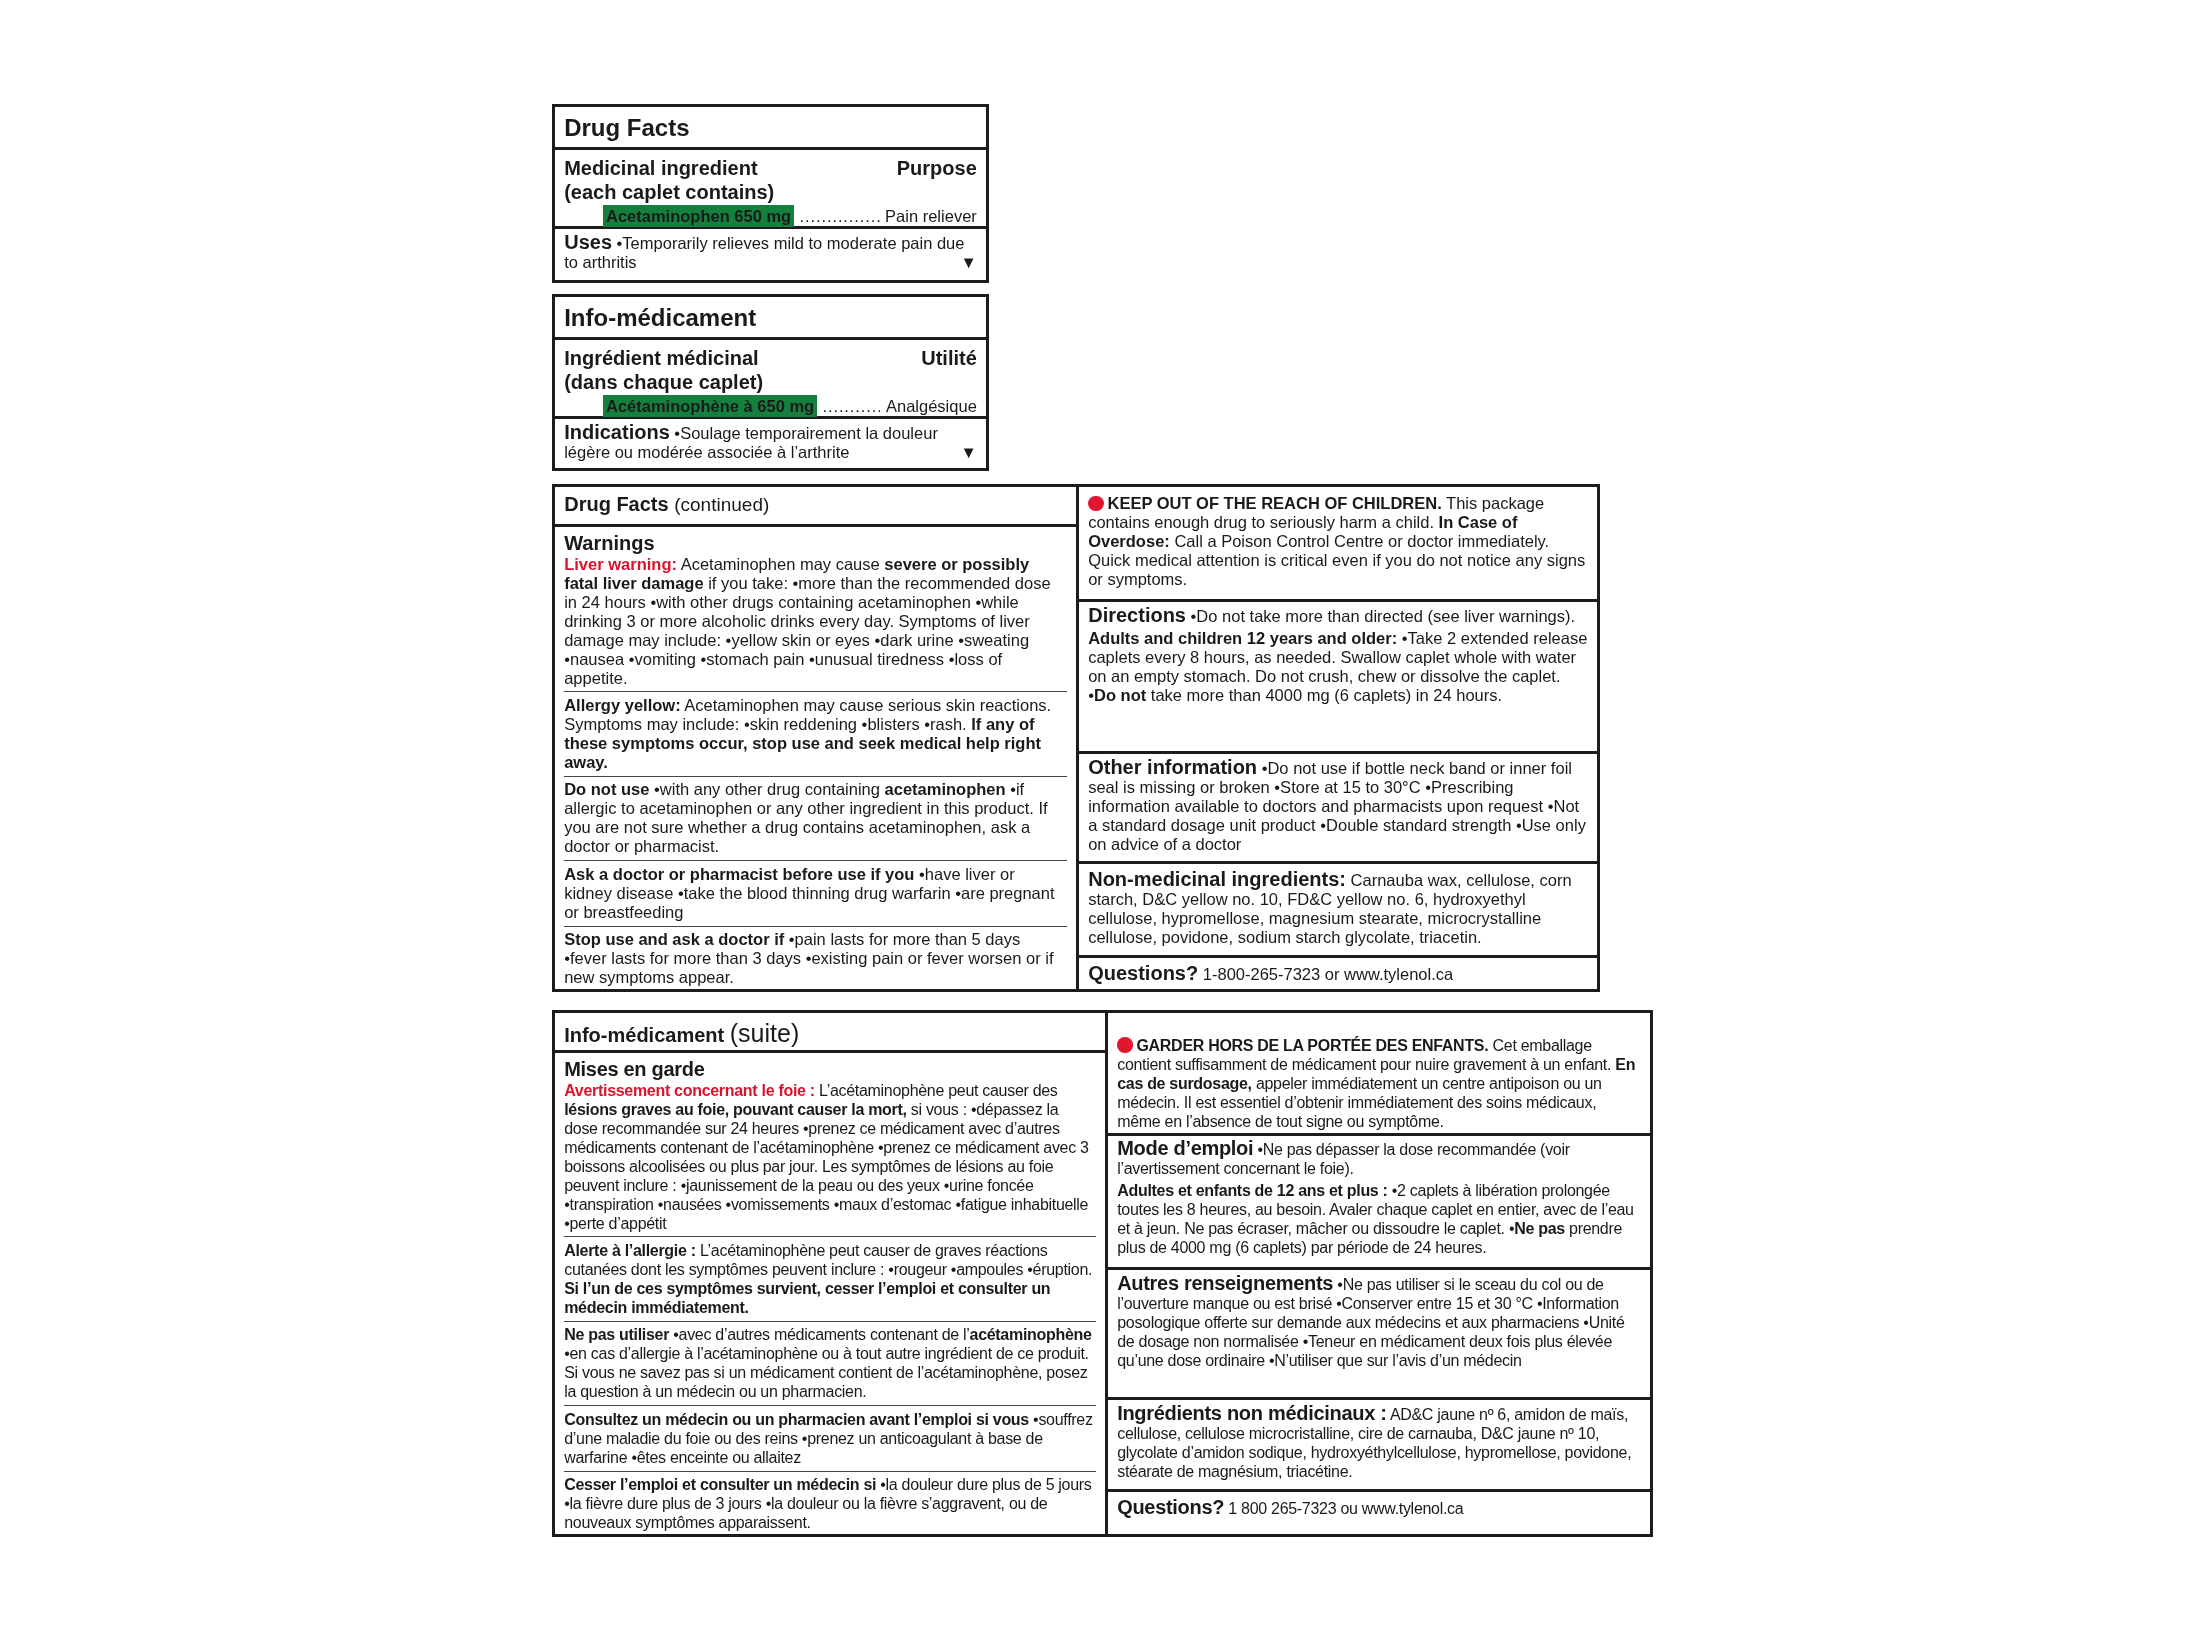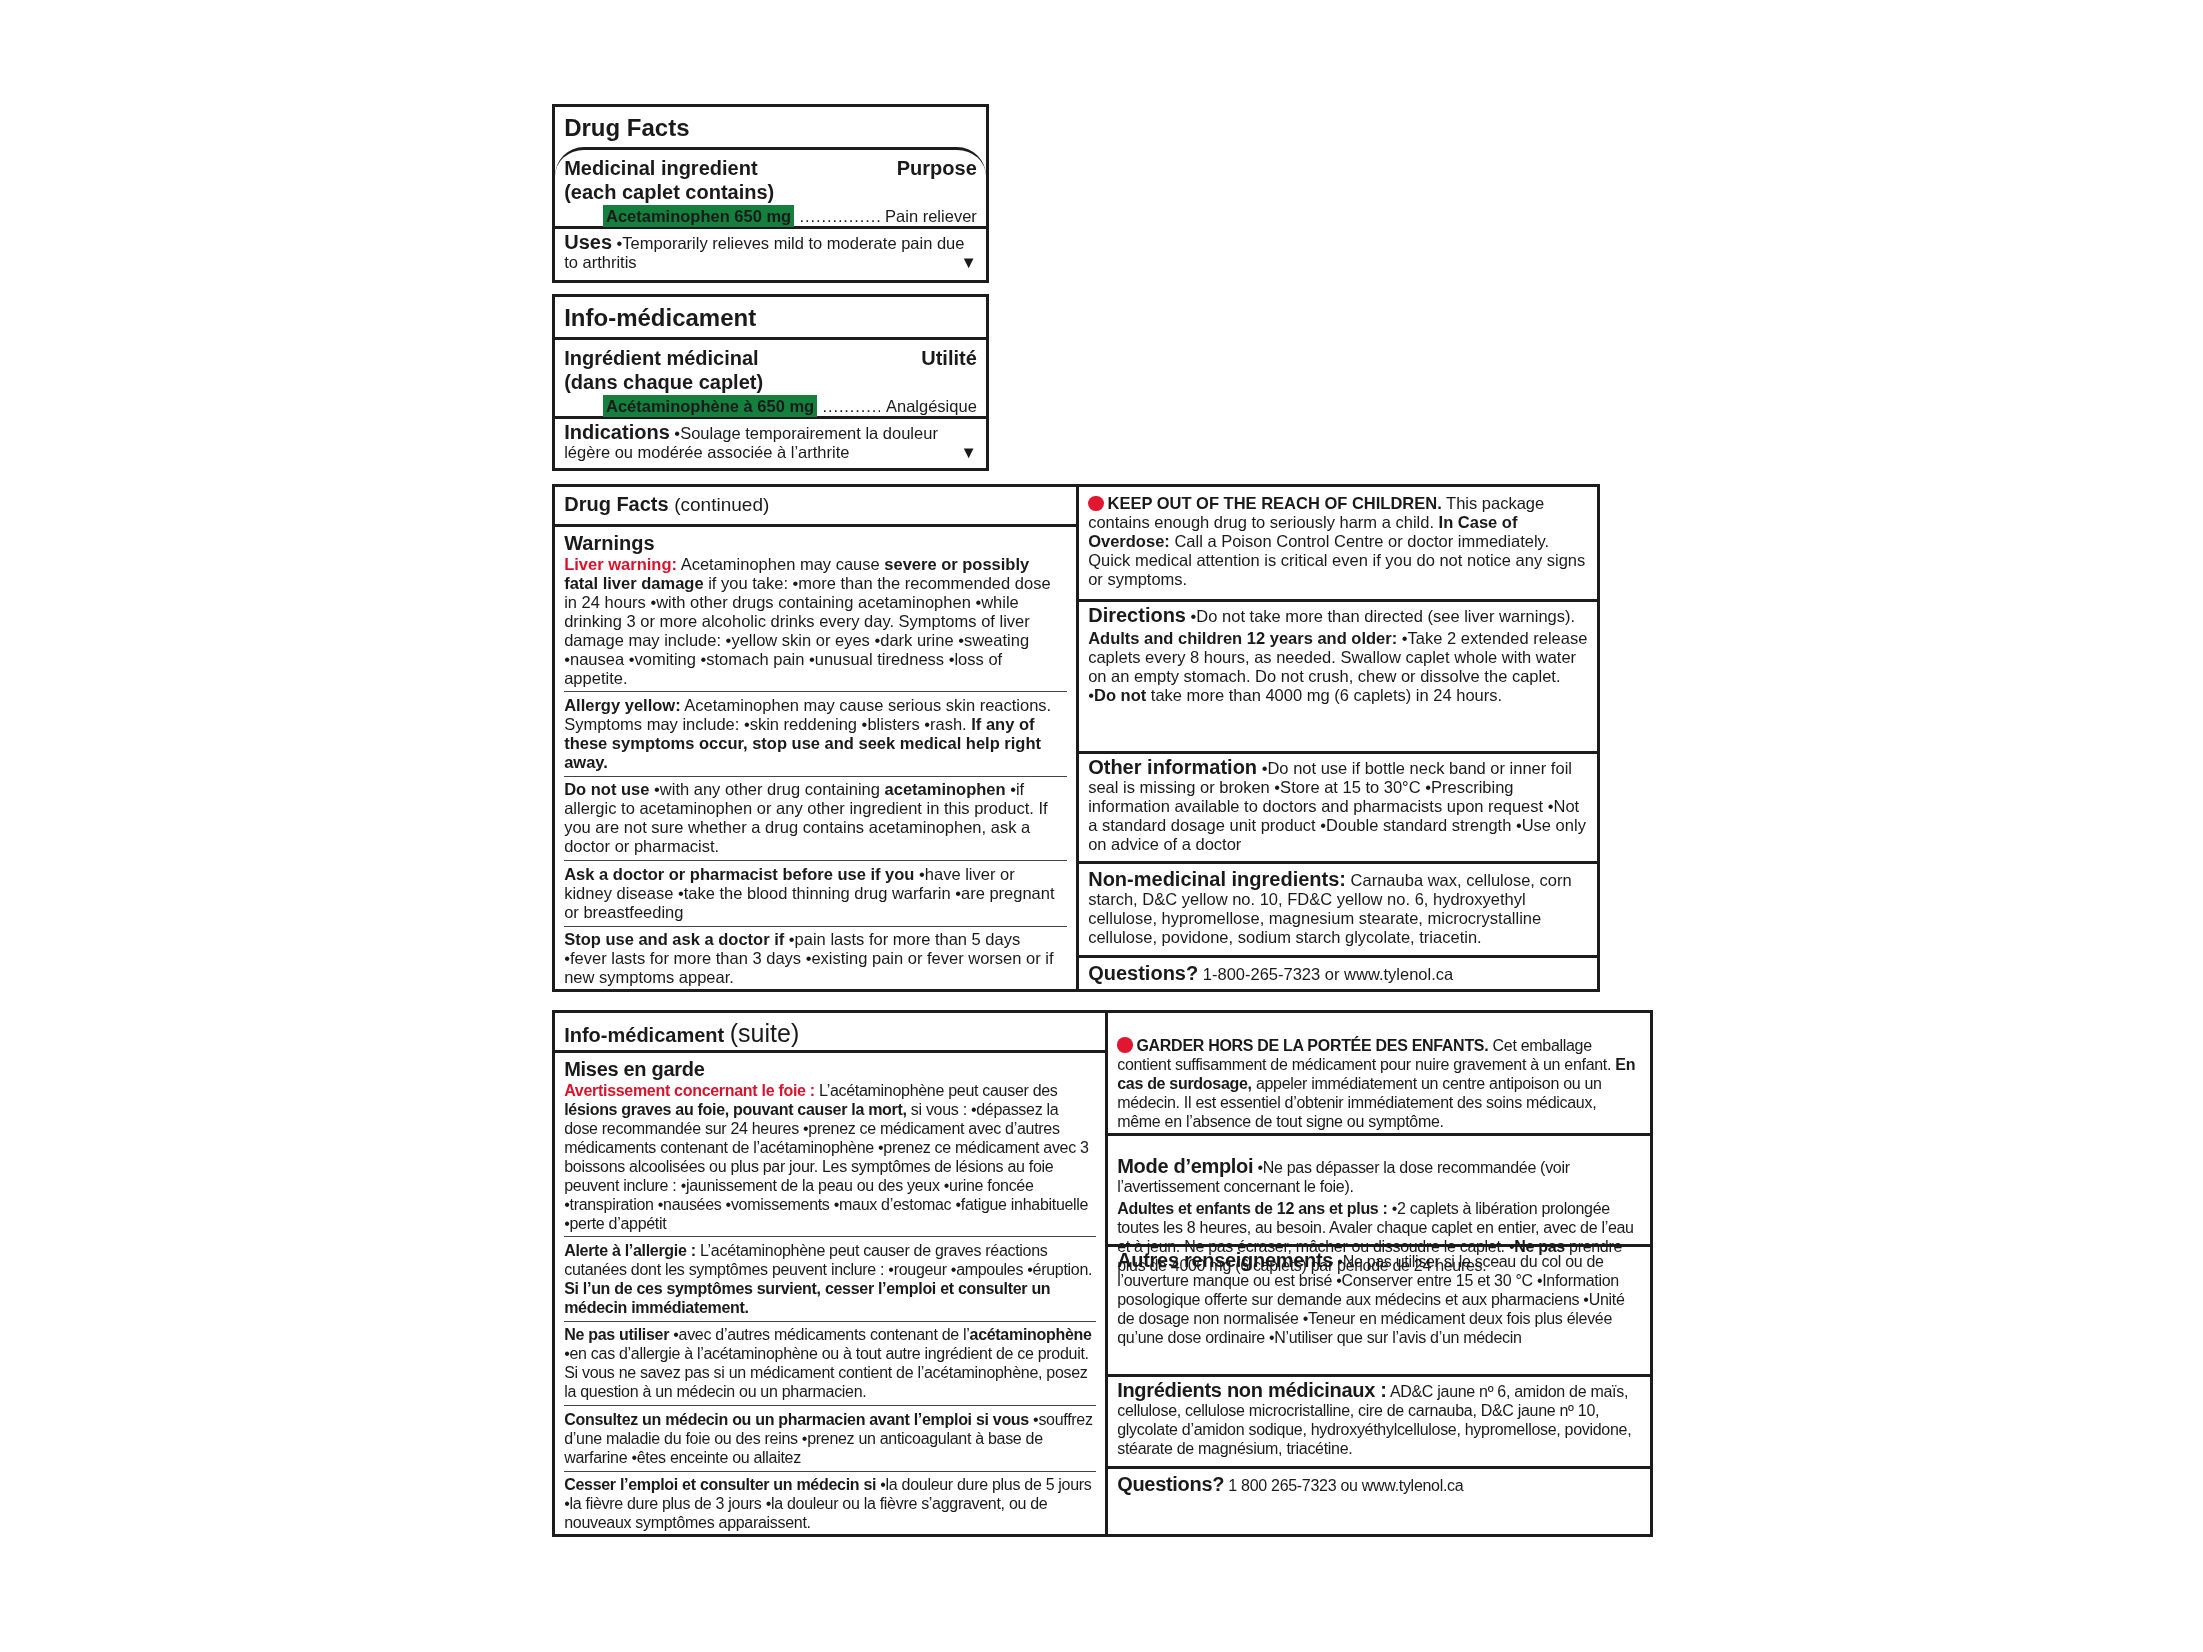--- a/index.html
+++ b/index.html
@@ -22,21 +22,21 @@
   .sub { border-top:1.8px solid #444; margin:3.7px 0 0 0; padding-top:3.7px; }
   .col { position:absolute; top:0; bottom:0; box-sizing:border-box; }
   .stop { display:inline-block; width:15.6px; height:15.6px; background:#E0172F; border-radius:50%; vertical-align:-1.8px; margin-right:3.7px; }
   .fr .body { font-size:16px; line-height:19px; letter-spacing:-0.3px; }
 </style>
 </head>
 <body>
 
 <div class="box" style="left:552px; top:104px; width:437px; height:179px;">
   <div class="hdr" style="height:40px; box-sizing:border-box;">Drug Facts</div>
-  <div class="sec" style="height:79px;border-radius:29px;">
+  <div class="sec" style="height:79px;">
     <div class="row">
         <span>Medicinal ingredient</span>
         <span>Purpose</span>
       </div>
     <div class="row">
         <span>(each caplet contains)</span>
       </div>
     <div class="ing">
       <span class="hl">Acetaminophen 650 mg</span>
       <span class="dots">......................</span>
@@ -171,21 +171,21 @@
       </div>
     </div>
   </div>
   <div class="col" style="left:553px; right:0;">
     <div class="sec first body" style="height:120px; padding-top:23px;">
       <span class="stop"></span><span class="b">GARDER HORS DE LA PORTÉE DES ENFANTS.</span>
       <span>Cet emballage contient suffisamment de médicament pour nuire gravement à un enfant.</span>
       <span class="b">En cas de surdosage,</span>
       <span>appeler immédiatement un centre antipoison ou un médecin. Il est essentiel d’obtenir immédiatement des soins médicaux, même en l’absence de tout signe ou symptôme.</span>
     </div>
-    <div class="sec body" style="height:111px; padding-top:21px;">
+    <div class="sec body" style="height:134px; padding-top:3px;">
       <div><span class="title">Mode d’emploi</span>
       <span>•Ne pas dépasser la dose recommandée (voir l’avertissement concernant le foie).</span></div>
       <div style="margin-top:2.8px;"><span class="b">Adultes et enfants de 12 ans et plus :</span>
       <span>•2 caplets à libération prolongée toutes les 8 heures, au besoin. Avaler chaque caplet en entier, avec de l’eau et à jeun. Ne pas écraser, mâcher ou dissoudre le caplet.  •</span><span class="b">Ne pas</span>
       <span>prendre plus de 4000 mg (6 caplets) par période de 24 heures.</span></div>
     </div>
     <div class="sec body" style="height:130px; padding-top:3.7px;">
       <span class="title">Autres renseignements</span>
       <span>•Ne pas utiliser si le sceau du col ou de l’ouverture manque ou est brisé  •Conserver entre 15 et 30 °C •Information posologique offerte sur demande aux médecins et aux pharmaciens  •Unité de dosage non normalisée  •Teneur en médicament deux fois plus élevée qu’une dose ordinaire  •N’utiliser que sur l’avis d’un médecin</span>
     </div>

